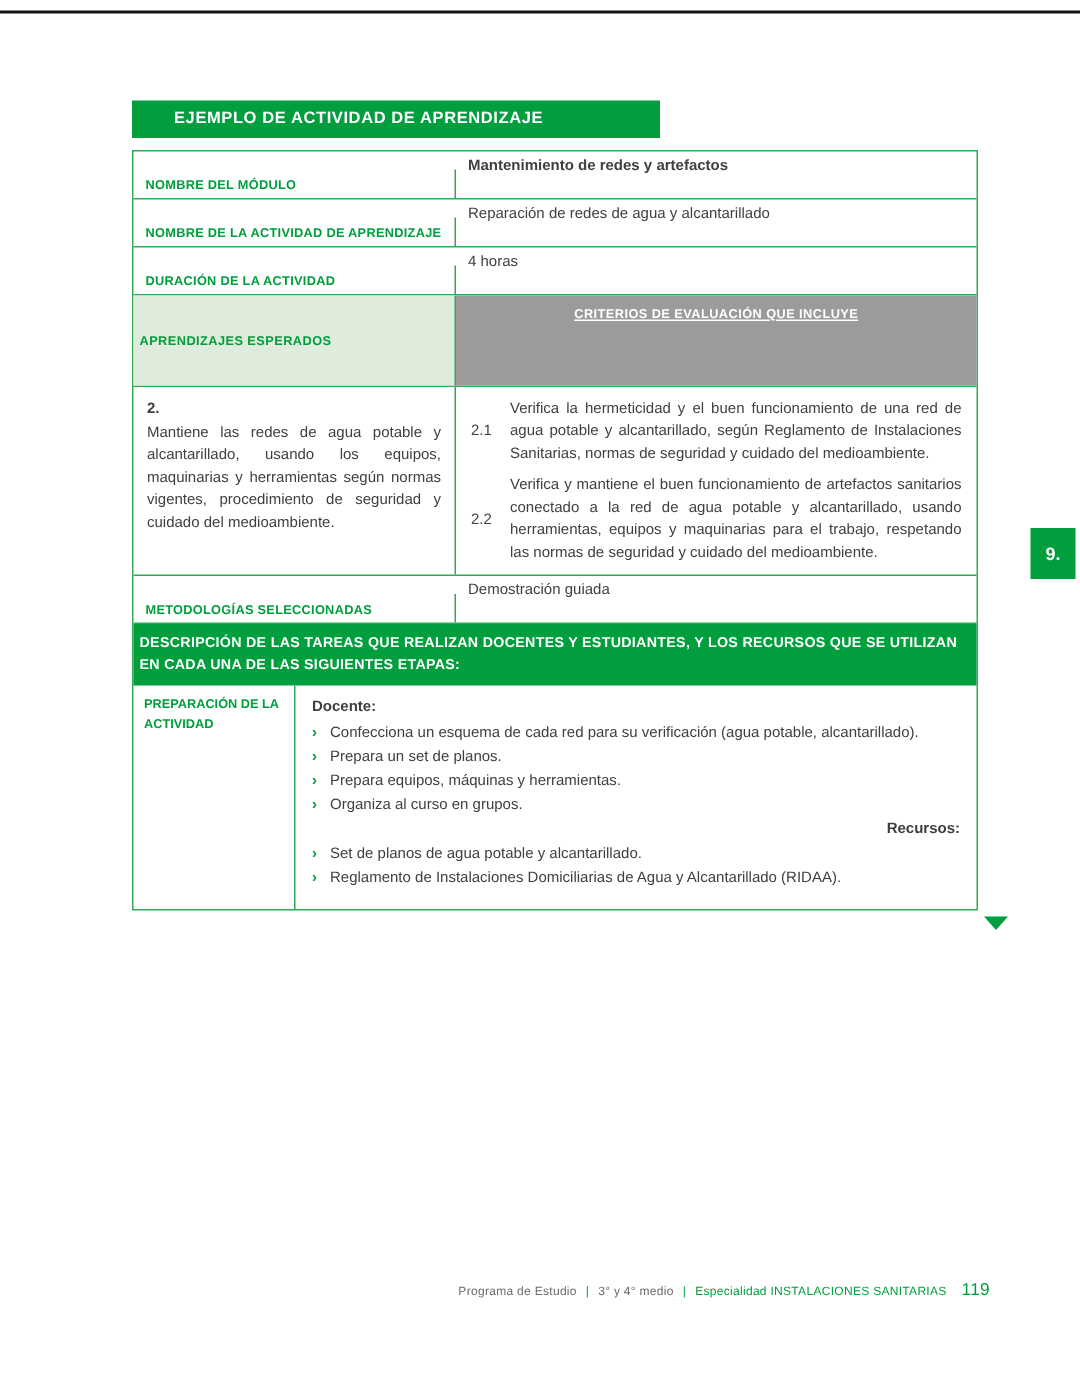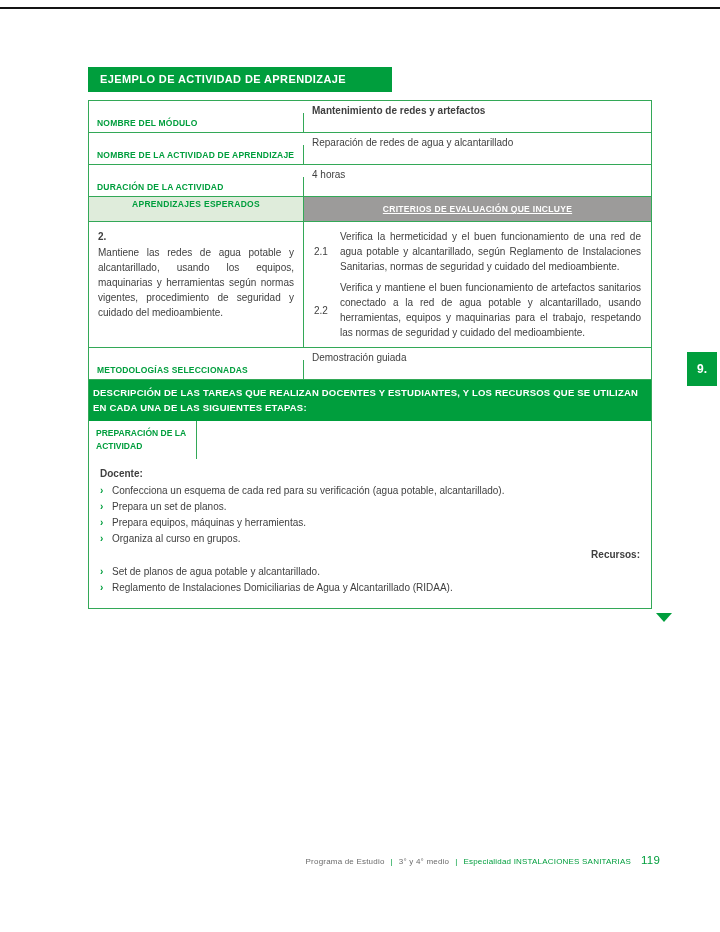--- a/index.html
+++ b/index.html
@@ -12,39 +12,39 @@
   *{box-sizing:border-box;}
   html,body{margin:0;padding:0;}
   body{
     width:720px;height:932px;position:relative;background:#ffffff;
     font-family:"Liberation Sans", sans-serif;color:var(--text);
     overflow:hidden;
   }
   .top-rule{position:absolute;top:7px;left:0;width:720px;height:2px;background:#141414;}
   .content{position:absolute;left:88px;top:67px;width:564px;}
   .badge{
-    width:304px;height:25px;background:var(--green);color:#fff;
-    font-weight:bold;font-size:11px;line-height:25px;padding-left:12px;
+    width:352px;height:25px;background:var(--green);color:#fff;
+    font-weight:bold;font-size:11px;line-height:25px;padding-left:28px;
     letter-spacing:.4px;
   }
   .tbl{border:1px solid var(--green-border);margin-top:8px;}
   .row{display:flex;border-bottom:1px solid var(--green-border);}
-  .row:last-child{border-bottom:none;flex-direction:column;}
+  .row:last-child{border-bottom:none;}
   .lbl{
     width:215px;flex:none;border-right:1px solid var(--green-border);
     padding:5px 8px 4px 8px;color:var(--green);font-weight:bold;font-size:8.5px;
     letter-spacing:.2px;
     margin-top:12px;
   }
   .val{flex:1;padding:4px 8px;font-size:10px;color:var(--text);}
   .val.bold{font-weight:bold;}
   .hdr-left{
     width:215px;flex:none;border-right:1px solid var(--green-border);
     background:var(--light-green);color:var(--green);font-weight:bold;
-    font-size:8.5px;text-align:center;padding:2px 4px;letter-spacing:.3px;
+    font-size:8.5px;text-align:left;padding:25px 4px;letter-spacing:.3px;
   }
   .hdr-right{
     flex:1;background:var(--gray-hdr);color:#fff;font-weight:bold;
     font-size:8.5px;text-align:center;padding:7px 4px;letter-spacing:.3px;text-decoration:underline;
   }
   .learn-cell{
     width:215px;flex:none;border-right:1px solid var(--green-border);
     padding:7px 9px;font-size:10px;line-height:1.5;text-align:justify;
   }
   .learn-num{font-weight:bold;margin-bottom:1px;}

